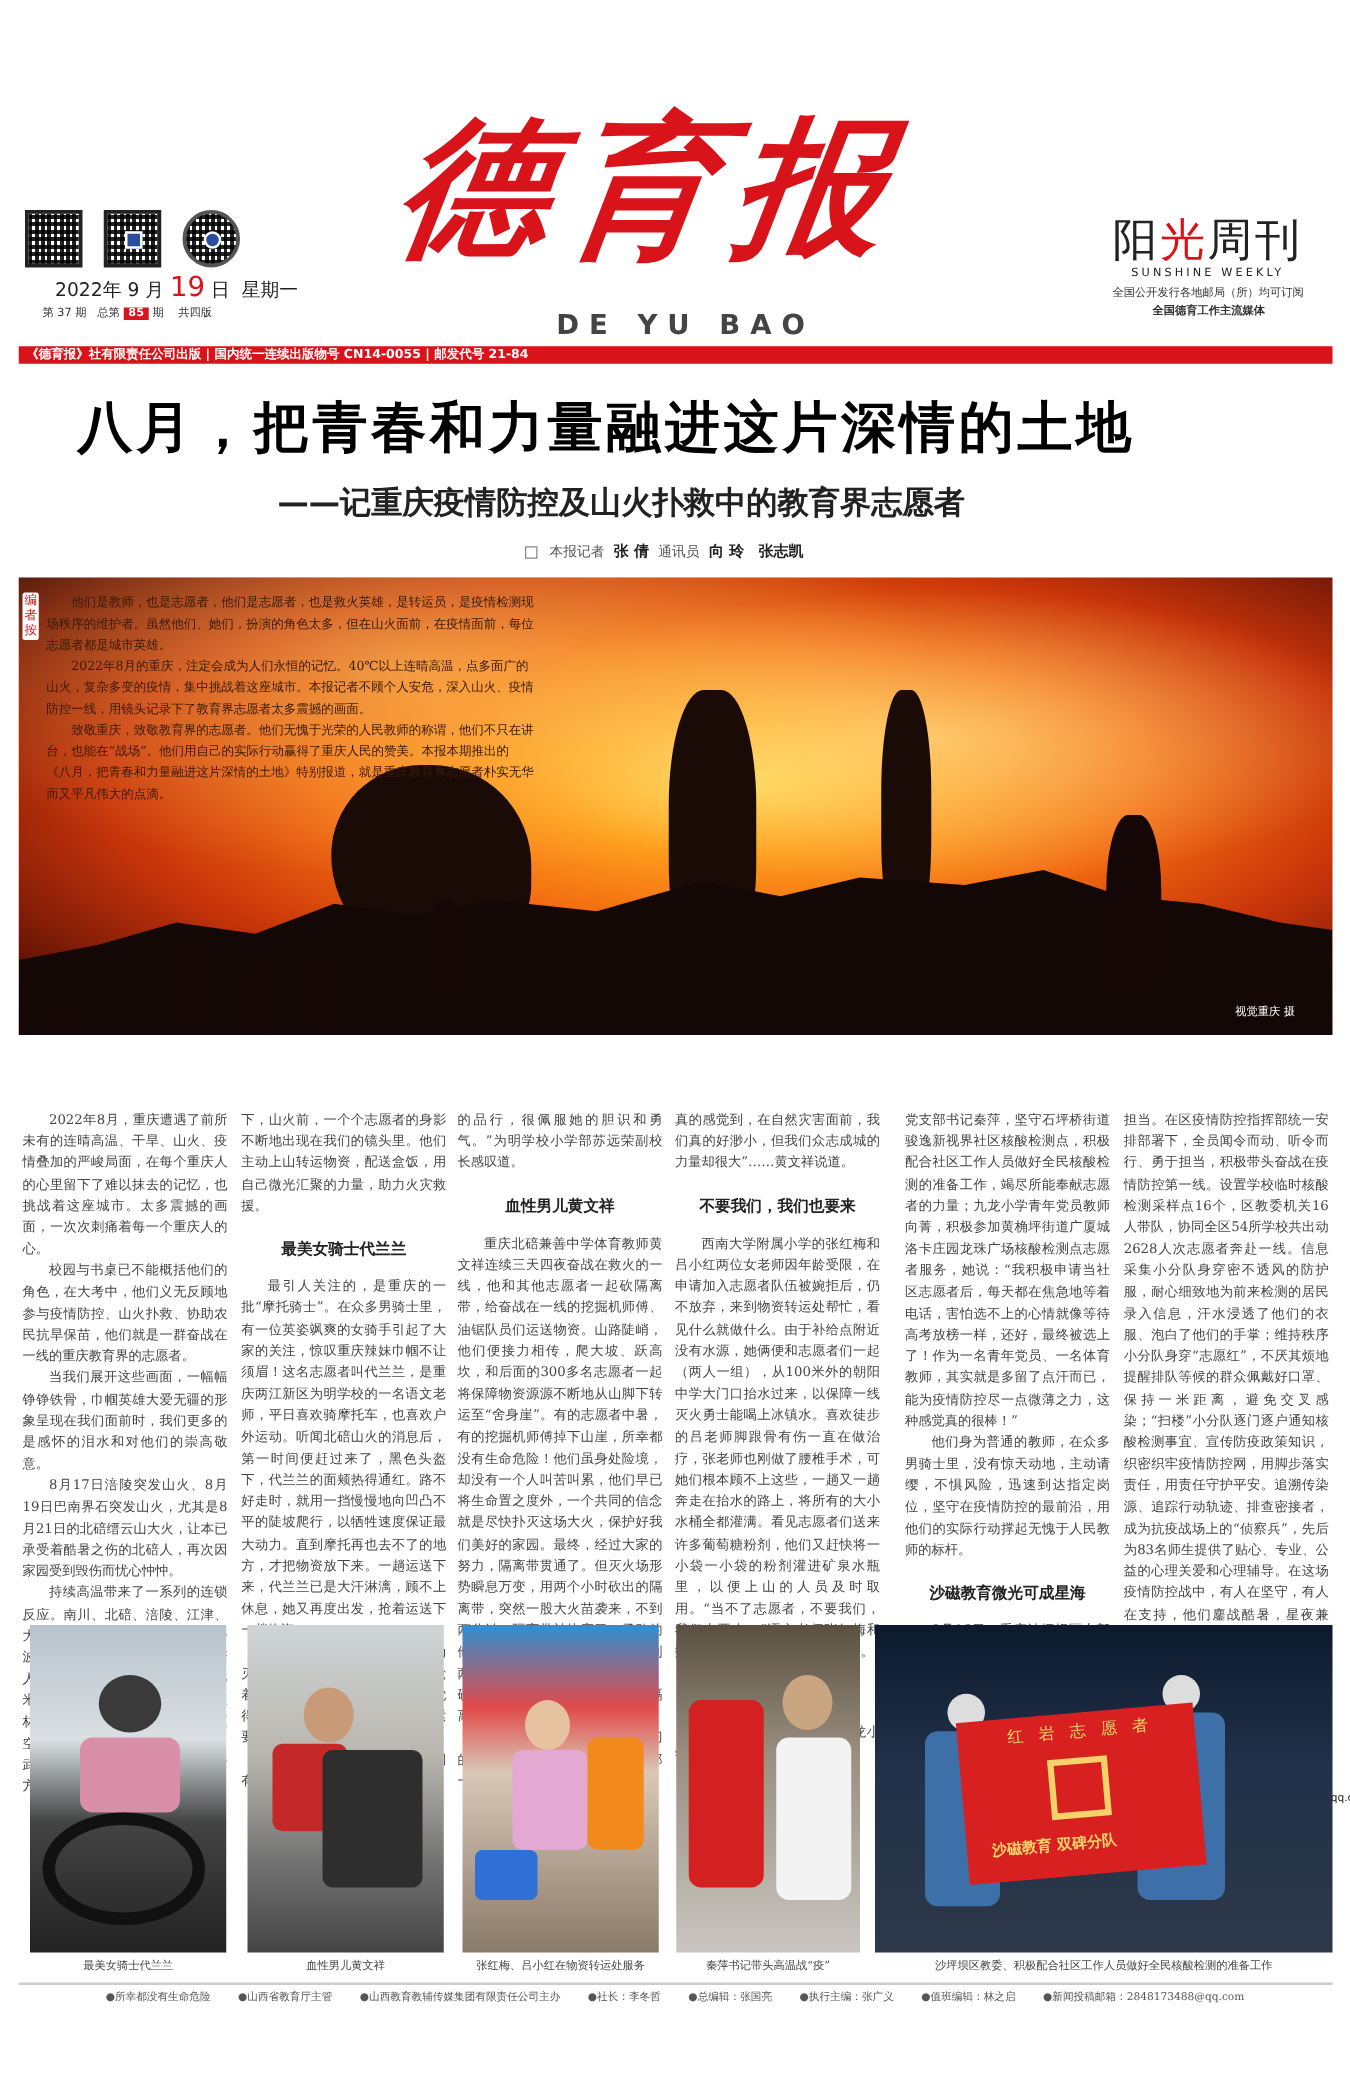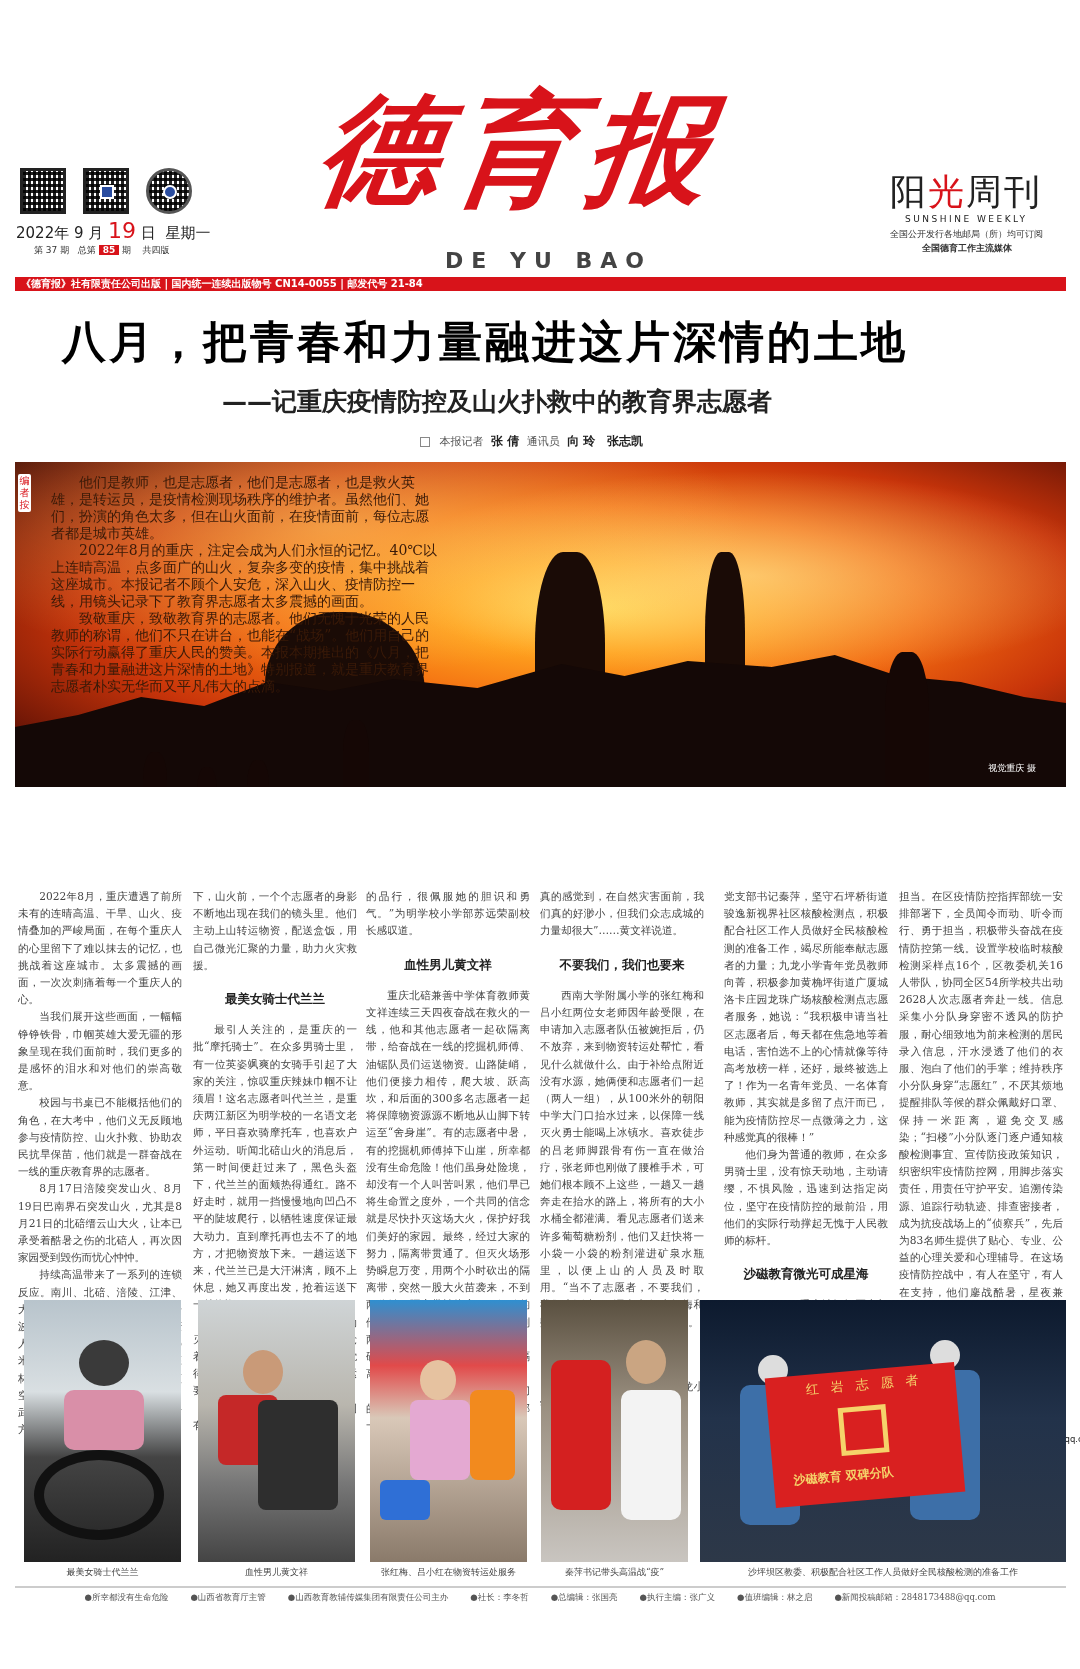--- a/index.html
+++ b/index.html
@@ -5,45 +5,45 @@
   * { box-sizing: border-box; margin: 0; padding: 0; }
   body { width: 1080px; height: 1669px; background: #ffffff; font-family: "DejaVu Serif", serif; color: #333; position: relative; overflow: hidden; }
   .abs { position: absolute; }
   
   .qr { width: 46px; height: 46px; background:
       repeating-linear-gradient(90deg,#222 0 3px,#fff 3px 5px),
       repeating-linear-gradient(0deg,#222 0 3px,#fff 3px 6px);
       background-blend-mode: multiply; border: 3px solid #222; }
   .qr.round { border-radius: 50%; border-color: #555; }
   .qr .mid { position:absolute; left:14px; top:14px; width:14px; height:14px; background:#2a4da0; border:2px solid #fff; }
-  .date-line { font-family: "DejaVu Sans", sans-serif; font-size: 15px; color:#222; }
+  .date-line { font-family: "DejaVu Sans", sans-serif; font-size: 15px; color:#222;margin-left:28px; }
   .date-day { color: #d8131a; font-size: 22px; }
   .issue-line { font-family: "DejaVu Sans", sans-serif; font-size: 9px; color:#333; }
   .issue-badge { background:#d8131a; color:#fff; padding:0 4px; font-weight:bold; }
   .logo { font-family: "DejaVu Serif", serif; font-size: 120px; font-weight: bold; font-style: italic; color: #d8131a; letter-spacing: 14px; transform: skewX(-8deg); }
   .logo-pinyin { font-family: "DejaVu Sans", sans-serif; font-weight: bold; font-size: 22px; color:#444; letter-spacing: 8px; }
   .weekly { font-family: "DejaVu Sans", sans-serif; font-size: 36px; color:#222; letter-spacing: 2px; font-weight: 300; }
   .weekly .red { color:#d8131a; }
   .weekly-en { font-family: "DejaVu Sans", sans-serif; font-size: 9px; letter-spacing: 2.5px; color:#222; }
   .weekly-sub { font-family: "DejaVu Sans", sans-serif; font-size: 9px; color:#333; }
   .redbar { background:#d8131a; color:#fff; font-family:"DejaVu Sans",sans-serif; font-size:10px; font-weight:bold; padding: 2px 6px; white-space: nowrap; }
   .headline { font-family: "DejaVu Sans", sans-serif; font-weight: bold; font-size: 44px; color:#000000; letter-spacing: 3px; white-space: nowrap; }
   .subhead { font-family: "DejaVu Sans", sans-serif; font-weight: bold; font-size: 25px; color:#222; white-space: nowrap; }
   .byline { font-size: 11px; color:#555; white-space: nowrap; }
   .byline b { font-family: "DejaVu Sans", sans-serif; color:#222; font-size: 12px; margin: 0 4px; }
   .byline .box { display:inline-block; width:10px; height:10px; border:1px solid #888; vertical-align:middle; margin-right:6px; }
   
-  .hero { left:15px; top:462px; width:1051px; height:325px; overflow:hidden;
+  .hero { left:15px; top:462px; width:1051px; height:366px; overflow:hidden;
     background: radial-gradient(ellipse at 55% 45%, #ffd24a 0%, #ffa21e 18%, #f26a10 40%, #c8340a 62%, #6a1506 85%, #2a0904 100%); }
   .hero .sky { position:absolute; inset:0; background: radial-gradient(ellipse at 30% 20%, rgba(255,220,120,.5), transparent 40%), radial-gradient(ellipse at 70% 35%, rgba(255,240,170,.55), transparent 35%); }
   .hero .ridge { position:absolute; left:0; right:0; bottom:0; height:150px; background:#140806;
      clip-path: polygon(0 60%,6% 52%,12% 40%,18% 46%,24% 30%,30% 36%,36% 28%,44% 34%,52% 18%,58% 26%,64% 16%,72% 20%,78% 12%,84% 26%,90% 30%,96% 40%,100% 44%,100% 100%,0 100%); }
   .hero .tree { position:absolute; background:#1a0b06; border-radius: 45% 50% 40% 55%; }
   .hero .person { position:absolute; background:#150705; border-radius: 40% 40% 10% 10%; }
-  .editor-note { position:absolute; left:36px; top:12px; width:390px; font-size:14px; line-height:17px; color:#3a1a08; }
+  .editor-note { position:absolute; left:22px; top:12px; width:390px; font-size:10px; line-height:17px; color:#3a1a08; }
   .editor-note p { text-indent: 2em; }
   .editor-tag { position:absolute; left:3px; top:12px; width:13px; background:#fff; color:#d8131a; font-size:10px; line-height:12px; text-align:center; border-radius:2px; font-family:"DejaVu Sans",sans-serif; padding:1px 0; }
   .credit { position:absolute; right:30px; bottom:12px; font-size:9px; color:#fff; }
   
   .col { position:absolute; top:888px; font-size:10.6px; line-height:17.2px; color:#444; text-align: justify; }
   .col p { text-indent: 2em; }
   .col p.noind { text-indent: 0; }
   .col h3 { font-family:"DejaVu Sans",sans-serif; font-size: 12.5px; font-weight: bold; color:#222; text-align:center; margin: 16px 0 14px; }
   .editor-box { border:1px solid #999; font-size: 8.5px; padding: 3px 5px; font-family:"DejaVu Sans",sans-serif; color:#222; white-space: nowrap; margin-top:6px; }
   
@@ -125,22 +125,22 @@
     <p>他们是教师，也是志愿者，他们是志愿者，也是救火英雄，是转运员，是疫情检测现场秩序的维护者。虽然他们、她们，扮演的角色太多，但在山火面前，在疫情面前，每位志愿者都是城市英雄。</p>
     <p>2022年8月的重庆，注定会成为人们永恒的记忆。40℃以上连晴高温，点多面广的山火，复杂多变的疫情，集中挑战着这座城市。本报记者不顾个人安危，深入山火、疫情防控一线，用镜头记录下了教育界志愿者太多震撼的画面。</p>
     <p>致敬重庆，致敬教育界的志愿者。他们无愧于光荣的人民教师的称谓，他们不只在讲台，也能在“战场”。他们用自己的实际行动赢得了重庆人民的赞美。本报本期推出的《八月，把青春和力量融进这片深情的土地》特别报道，就是重庆教育界志愿者朴实无华而又平凡伟大的点滴。</p>
   </div>
   <div class="credit">视觉重庆 摄</div>
 </div>
 
 <div id="cols">
     <div class="col" style="left: 18px; width: 164px;">
       <p>2022年8月，重庆遭遇了前所未有的连晴高温、干旱、山火、疫情叠加的严峻局面，在每个重庆人的心里留下了难以抹去的记忆，也挑战着这座城市。太多震撼的画面，一次次刺痛着每一个重庆人的心。</p>
+      <p>校园与书桌已不能概括他们的角色，在大考中，他们义无反顾地参与疫情防控、山火扑救、协助农民抗旱保苗，他们就是一群奋战在一线的重庆教育界的志愿者。</p>
       <p>当我们展开这些画面，一幅幅铮铮铁骨，巾帼英雄大爱无疆的形象呈现在我们面前时，我们更多的是感怀的泪水和对他们的崇高敬意。</p>
-      <p>校园与书桌已不能概括他们的角色，在大考中，他们义无反顾地参与疫情防控、山火扑救、协助农民抗旱保苗，他们就是一群奋战在一线的重庆教育界的志愿者。</p>
       <p>8月17日涪陵突发山火、8月19日巴南界石突发山火，尤其是8月21日的北碚缙云山大火，让本已承受着酷暑之伤的北碚人，再次因家园受到毁伤而忧心忡忡。</p>
       <p>持续高温带来了一系列的连锁反应。南川、北碚、涪陵、江津、大足、铜梁、巴南……森林火灾一波未平一波又起，时刻挑战着重庆人本就绷紧了的神经。大风卷起6米多高的火舌，瞬间吞噬一片片森林；呛人的烟火味弥漫在城市的夜空，每个人注定夜难入眠。消防、武警官兵奋勇当先，抵近火灾最前方实施扑救。烈日</p>
     </div>
     <div class="col" style="left: 193px; width: 164px;">
       <p class="noind">下，山火前，一个个志愿者的身影不断地出现在我们的镜头里。他们主动上山转运物资，配送盒饭，用自己微光汇聚的力量，助力火灾救援。</p>
       <h3>最美女骑士代兰兰</h3>
       <p>最引人关注的，是重庆的一批“摩托骑士”。在众多男骑士里，有一位英姿飒爽的女骑手引起了大家的关注，惊叹重庆辣妹巾帼不让须眉！这名志愿者叫代兰兰，是重庆两江新区为明学校的一名语文老师，平日喜欢骑摩托车，也喜欢户外运动。听闻北碚山火的消息后，第一时间便赶过来了，黑色头盔下，代兰兰的面颊热得通红。路不好走时，就用一挡慢慢地向凹凸不平的陡坡爬行，以牺牲速度保证最大动力。直到摩托再也去不了的地方，才把物资放下来。一趟运送下来，代兰兰已是大汗淋漓，顾不上休息，她又再度出发，抢着运送下一趟物资。</p>
       <p>“大家都很积极踊跃，想要为灭火出点力，我们都是自告奋勇抢着送人、运货。”代兰兰说，“我觉得重庆人民真的很团结，在这个紧要关头大家都要挺身而出！”</p>
       <p>“代老师的身上有着重庆人固有</p>
     </div>

